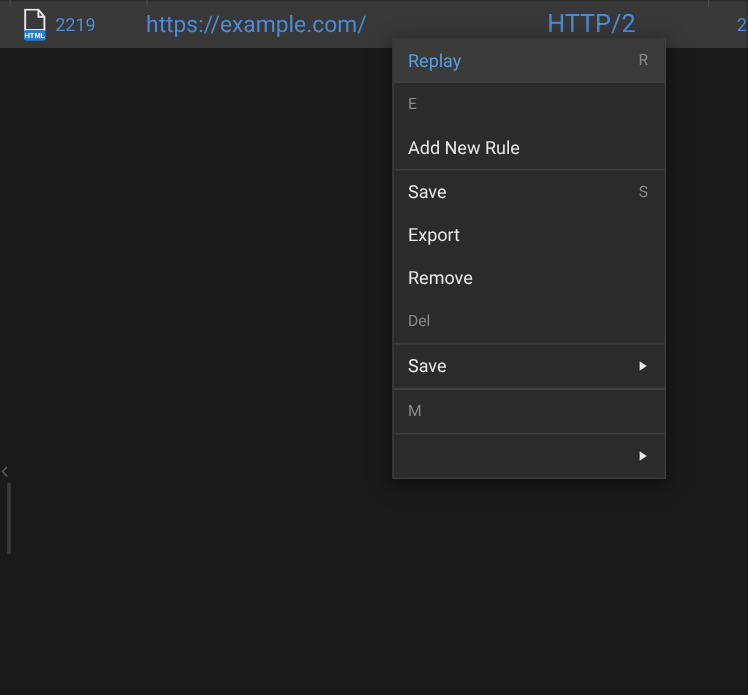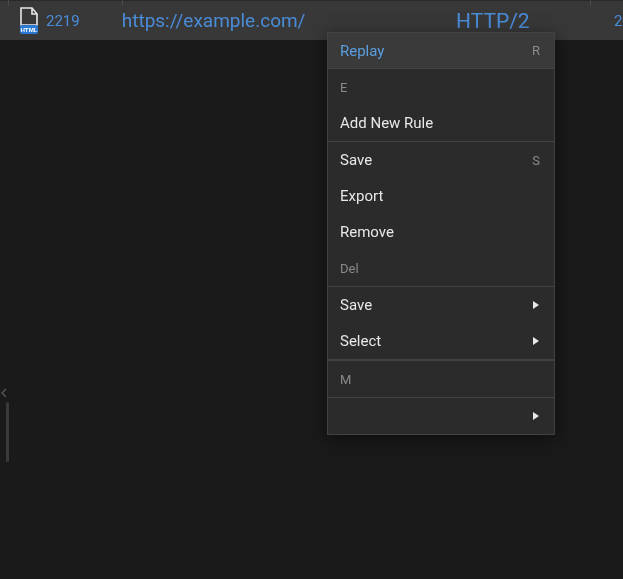--- a/index.html
+++ b/index.html
@@ -187,35 +187,27 @@
       </div>
       <div class="menu-sep"></div>
       <div class="menu-item">
         <span class="menu-label">Save</span>
         <span class="submenu-arrow">
           <svg width="8" height="10" viewBox="0 0 8 10">
             <path d="M1 1 L7 5 L1 9 Z" fill="#e8e8e8"></path>
           </svg>
         </span>
       </div>
-      <div class="menu-item">
-        <span class="menu-label">Select</span>
+      <div class="menu-sep"></div>
+      <div class="menu-sep"></div>
+      <div class="menu-item">
+        <span class="menu-shortcut">M</span>
+      </div>
+      <div class="menu-sep"></div>
+      <div class="menu-item">
         <span class="submenu-arrow">
           <svg width="8" height="10" viewBox="0 0 8 10">
             <path d="M1 1 L7 5 L1 9 Z" fill="#e8e8e8"></path>
           </svg>
         </span>
       </div>
-      <div class="menu-sep"></div>
-      <div class="menu-sep"></div>
-      <div class="menu-item">
-        <span class="menu-shortcut">M</span>
-      </div>
-      <div class="menu-sep"></div>
-      <div class="menu-item">
-        <span class="submenu-arrow">
-          <svg width="8" height="10" viewBox="0 0 8 10">
-            <path d="M1 1 L7 5 L1 9 Z" fill="#e8e8e8"></path>
-          </svg>
-        </span>
-      </div>
     </div>
 </div>
 
 </body></html>

